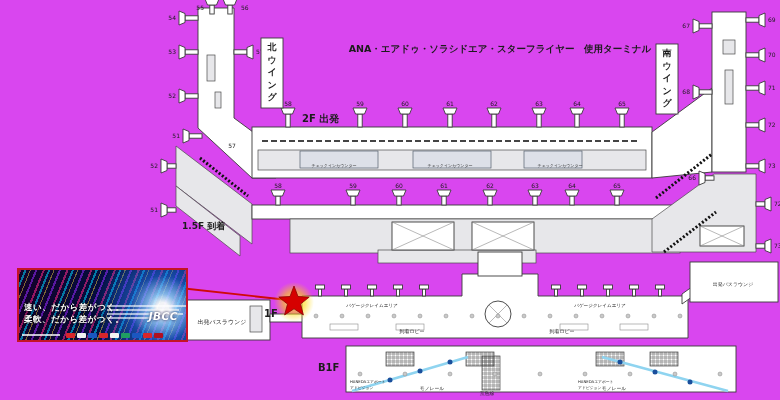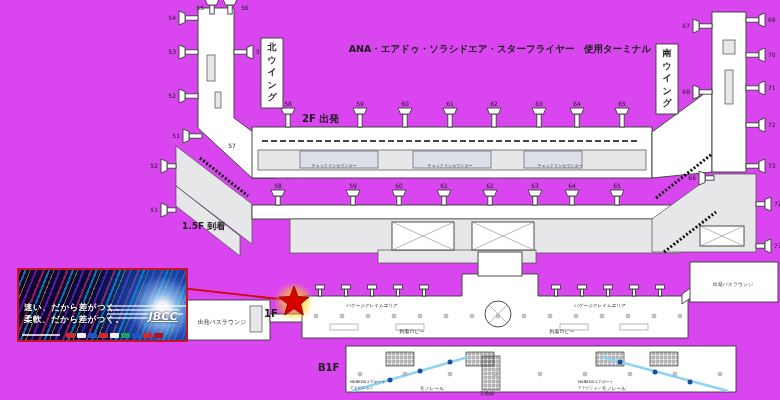--- a/index.html
+++ b/index.html
@@ -21,21 +21,21 @@
           rgba(255,40,140,.55) 0 2px, rgba(0,0,0,0) 2px 5px,
           rgba(0,210,255,.55) 5px 7px, rgba(0,0,0,0) 7px 10px,
           rgba(255,225,60,.45) 10px 11px, rgba(0,0,0,0) 11px 15px,
           rgba(150,40,255,.55) 15px 17px, rgba(0,0,0,0) 17px 22px),
         linear-gradient(100deg,#140028,#021042 55%,#03225f); margin-top: 40px;}
   .ad-copy{position:absolute;left:5px;top:31px;color:#fff;font-weight:bold;font-size:8.5px;
            line-height:12px;letter-spacing:.5px;text-shadow:0 0 3px #000,0 0 2px #000;}
   .ad-fineprint{position:absolute;left:88px;top:35px;width:80px;}
   .ad-fineprint i{display:block;height:1.5px;margin:0 0 2.6px 0;background:rgba(255,255,255,.6);}
   .ad-brand{position:absolute;right:8px;top:40px;color:#fff;font-weight:bold;font-style:italic;
-            font-size:10.5px;letter-spacing:.5px;text-shadow:0 0 3px #003;text-decoration:underline;}
+            font-size:10.5px;letter-spacing:.5px;text-shadow:0 0 3px #003;}
   .ad-strip{position:absolute;left:3px;right:3px;bottom:2px;height:6px;display:flex;
             align-items:center;gap:2px;}
   .ad-strip .txt{width:38px;height:2px;background:rgba(255,255,255,.75);margin-right:4px;}
   .ad-strip .chip{width:9px;height:5px;border-radius:1px;flex:none;}
 </style>
 </head>
 <body>
 
 <div class="stage">
 

